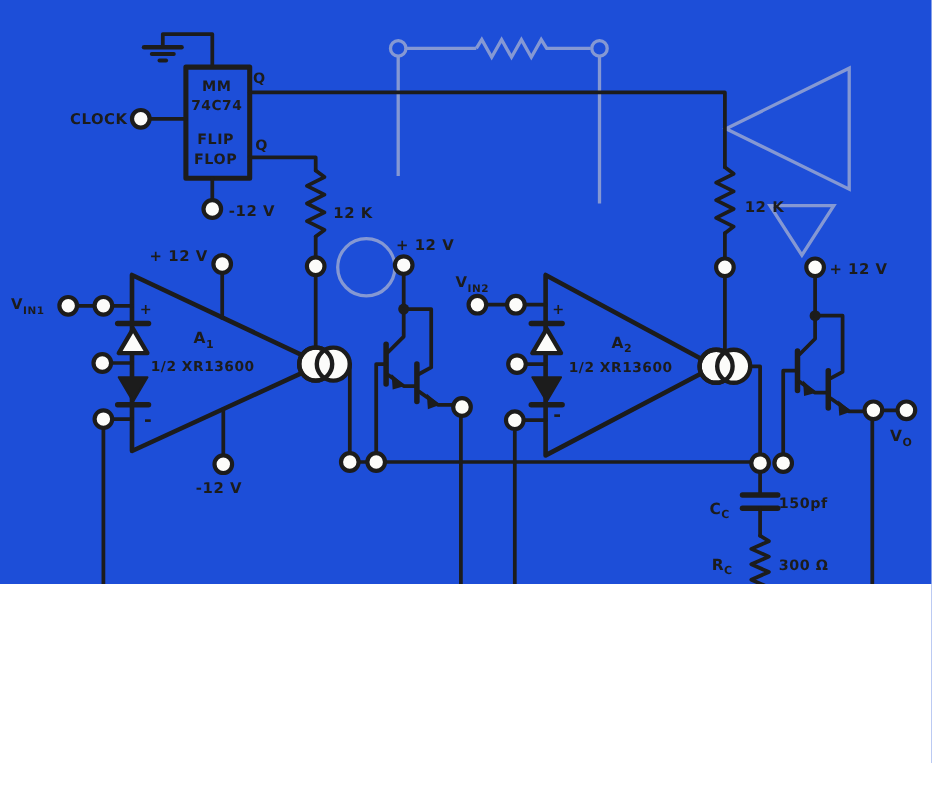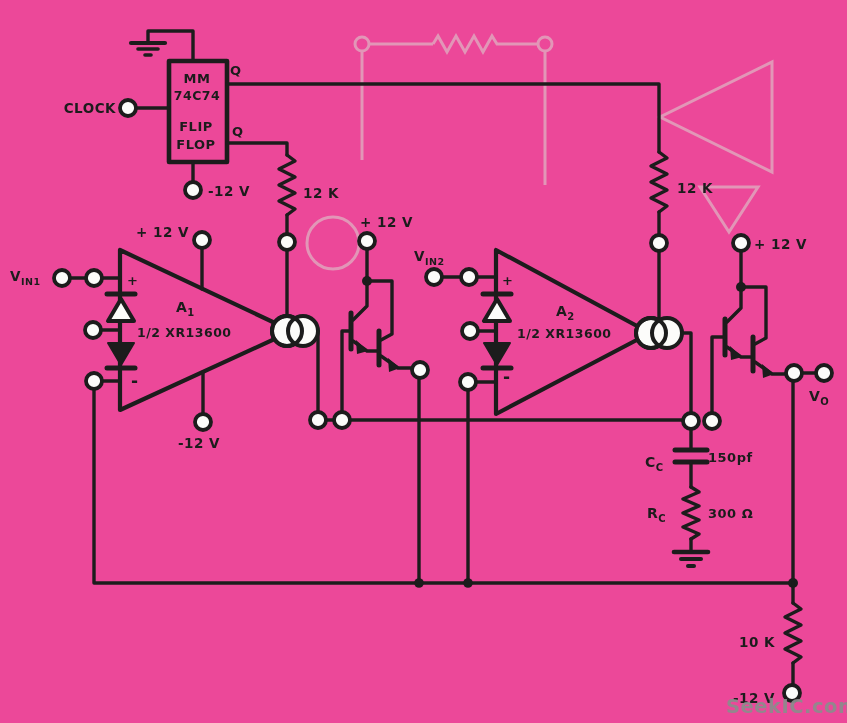--- a/index.html
+++ b/index.html
@@ -1,16 +1,16 @@
 <!DOCTYPE html>
 <html><head>
 <meta charset="utf-8">
 <style>
   html,body{margin:0;padding:0;background:#ffffff;}
-  #stage{position:relative;width:847px;height:723px;background:#ec4899;overflow:hidden;}
+  #stage{position:relative;width:847px;height:531px;background:#1d4ed8;overflow:hidden;}
   svg{position:absolute;left:0;top:0;}
   .w   {stroke:#1c1c1c;stroke-width:3.4;fill:none;stroke-linecap:round;stroke-linejoin:round;}
   .comp{stroke:#1c1c1c;stroke-width:4.2;fill:none;stroke-linecap:round;stroke-linejoin:round;}
   .box {stroke:#1c1c1c;stroke-width:4.6;fill:none;stroke-linejoin:round;}
   .term{stroke:#1c1c1c;stroke-width:3.8;fill:#fcfcfa;}
   .bar {stroke:#1c1c1c;stroke-width:5;fill:none;stroke-linecap:round;}
   .gbar{stroke:#1c1c1c;fill:none;stroke-linecap:round;}
   .dot {fill:#1c1c1c;stroke:none;}
   .dio-open{fill:#fcfcfa;stroke:#1c1c1c;stroke-width:4;stroke-linejoin:round;}
   .dio-fill{fill:#1c1c1c;stroke:#1c1c1c;stroke-width:2;stroke-linejoin:round;}

